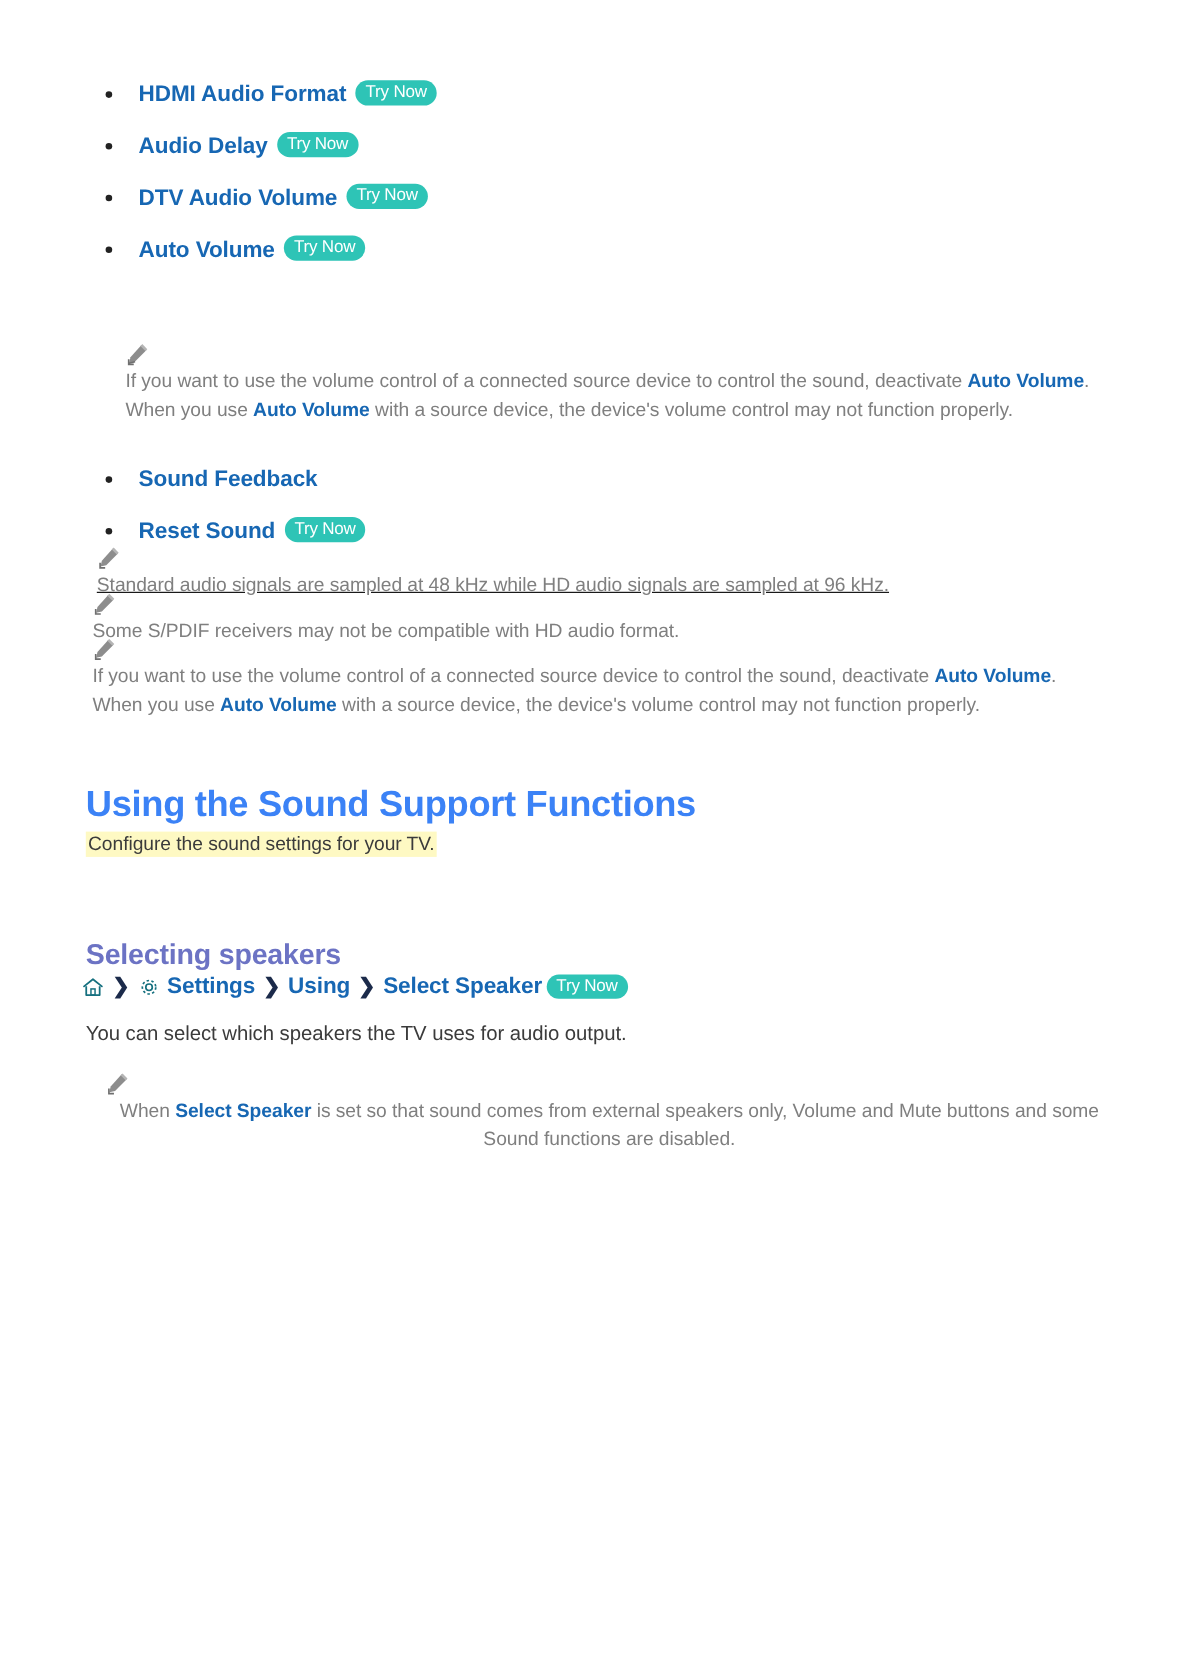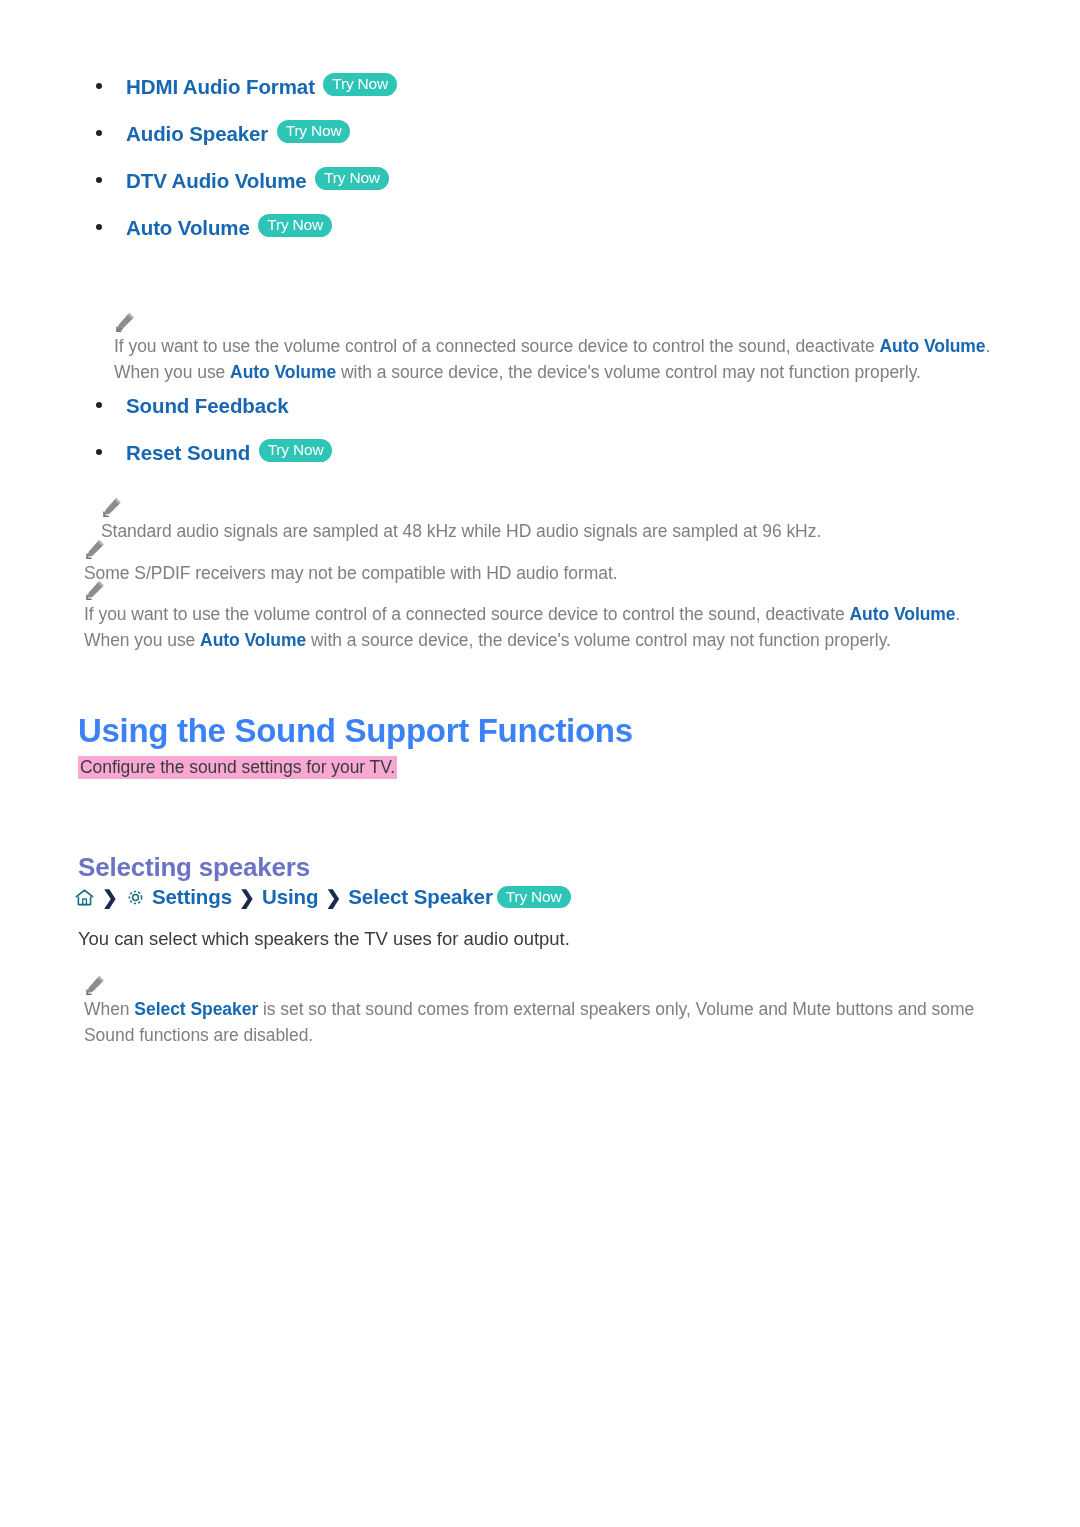--- a/index.html
+++ b/index.html
@@ -112,21 +112,21 @@
   }
   .subtitle {
     position: absolute;
     left: 78px;
     top: 757px;
     font-size: 17.5px;
     color: #3b3b3b;
     letter-spacing: -0.05px;
   }
   .subtitle span {
-    background: #f9a8d4;
+    background: #fef9c3;
     padding: 1px 2px 2px 2px;
   }
   .h2 {
     position: absolute;
     left: 78px;
     top: 852px;
     color: #6c73c4;
     font-size: 26px;
     font-weight: bold;
     letter-spacing: -0.2px;
@@ -180,21 +180,21 @@
 <div class="page">
 
   <ul class="bullet-list">
     <li class="bullet-item">
       <span class="bullet-dot"></span>
       <span class="link-label">HDMI Audio Format</span>
       <span class="try-now">Try Now</span>
     </li>
     <li class="bullet-item">
       <span class="bullet-dot"></span>
-      <span class="link-label">Audio Speaker</span>
+      <span class="link-label">Audio Delay</span>
       <span class="try-now">Try Now</span>
     </li>
     <li class="bullet-item">
       <span class="bullet-dot"></span>
       <span class="link-label">DTV Audio Volume</span>
       <span class="try-now">Try Now</span>
     </li>
     <li class="bullet-item">
       <span class="bullet-dot"></span>
       <span class="link-label">Auto Volume</span>
@@ -209,33 +209,33 @@
         <path d="M15.4 1.8 L19.9 6.4 L18.2 8.1 L13.6 3.5 Z" fill="#b5b5b5"></path>
         <path d="M3.2 19.2 L8.8 17.9" stroke="#6f6f6f" stroke-width="1.4" fill="none"></path>
         <path d="M3.0 15.6 L3.0 20.2 L7.6 20.2" stroke="#6f6f6f" stroke-width="1.5" fill="none"></path>
       </svg>
     </span>
     <span class="note-body">
       <span>If you want to use the volume control of a connected source device to control the sound, deactivate </span><b class="inline-link">Auto Volume</b><span>. When you use </span><b class="inline-link">Auto Volume</b><span> with a source device, the device's volume control may not function properly.</span>
     </span>
   </div>
 
-  <ul class="bullet-list" style="top:381px;">
+  <ul class="bullet-list" style="top:412px;">
     <li class="bullet-item">
       <span class="bullet-dot"></span>
       <span class="link-label">Sound Feedback</span>
     </li>
     <li class="bullet-item">
       <span class="bullet-dot"></span>
       <span class="link-label">Reset Sound</span>
       <span class="try-now">Try Now</span>
     </li>
   </ul>
 
-  <div class="note" style="left:101px; top:492px; width:916px;">
+  <div class="note" style="left:88px; top:492px; width:916px;text-decoration:underline;">
     <span class="note-icon">
       <svg viewBox="0 0 22 22" width="22" height="22" aria-hidden="true">
         <path d="M14.6 2.6 L19.2 7.2 L8.6 17.8 L3.4 19.0 L4.6 13.8 Z" fill="#8d8d8d"></path>
         <path d="M15.4 1.8 L19.9 6.4 L18.2 8.1 L13.6 3.5 Z" fill="#b5b5b5"></path>
         <path d="M3.0 15.6 L3.0 20.2 L7.6 20.2" stroke="#6f6f6f" stroke-width="1.5" fill="none"></path>
       </svg>
     </span>
     <span class="note-body">Standard audio signals are sampled at 48 kHz while HD audio signals are sampled at 96 kHz.</span>
   </div>
 
@@ -290,21 +290,21 @@
     <span class="crumb-text">Settings</span>
     <span class="crumb-sep">❯</span>
     <span class="crumb-text">Using</span>
     <span class="crumb-sep">❯</span>
     <span class="crumb-text">Select Speaker</span>
     <span class="try-now">Try Now</span>
   </div>
 
   <div class="body-text">You can select which speakers the TV uses for audio output.</div>
 
-  <div class="note" style="left:84px; top:970px; width:916px;">
+  <div class="note" style="left:96px; top:970px; width:916px;text-align:center;">
     <span class="note-icon">
       <svg viewBox="0 0 22 22" width="22" height="22" aria-hidden="true">
         <path d="M14.6 2.6 L19.2 7.2 L8.6 17.8 L3.4 19.0 L4.6 13.8 Z" fill="#8d8d8d"></path>
         <path d="M15.4 1.8 L19.9 6.4 L18.2 8.1 L13.6 3.5 Z" fill="#b5b5b5"></path>
         <path d="M3.0 15.6 L3.0 20.2 L7.6 20.2" stroke="#6f6f6f" stroke-width="1.5" fill="none"></path>
       </svg>
     </span>
     <span class="note-body">
       <span>When </span><b class="inline-link">Select Speaker</b><span> is set so that sound comes from external speakers only, Volume and Mute buttons and some Sound functions are disabled.</span>
     </span>

